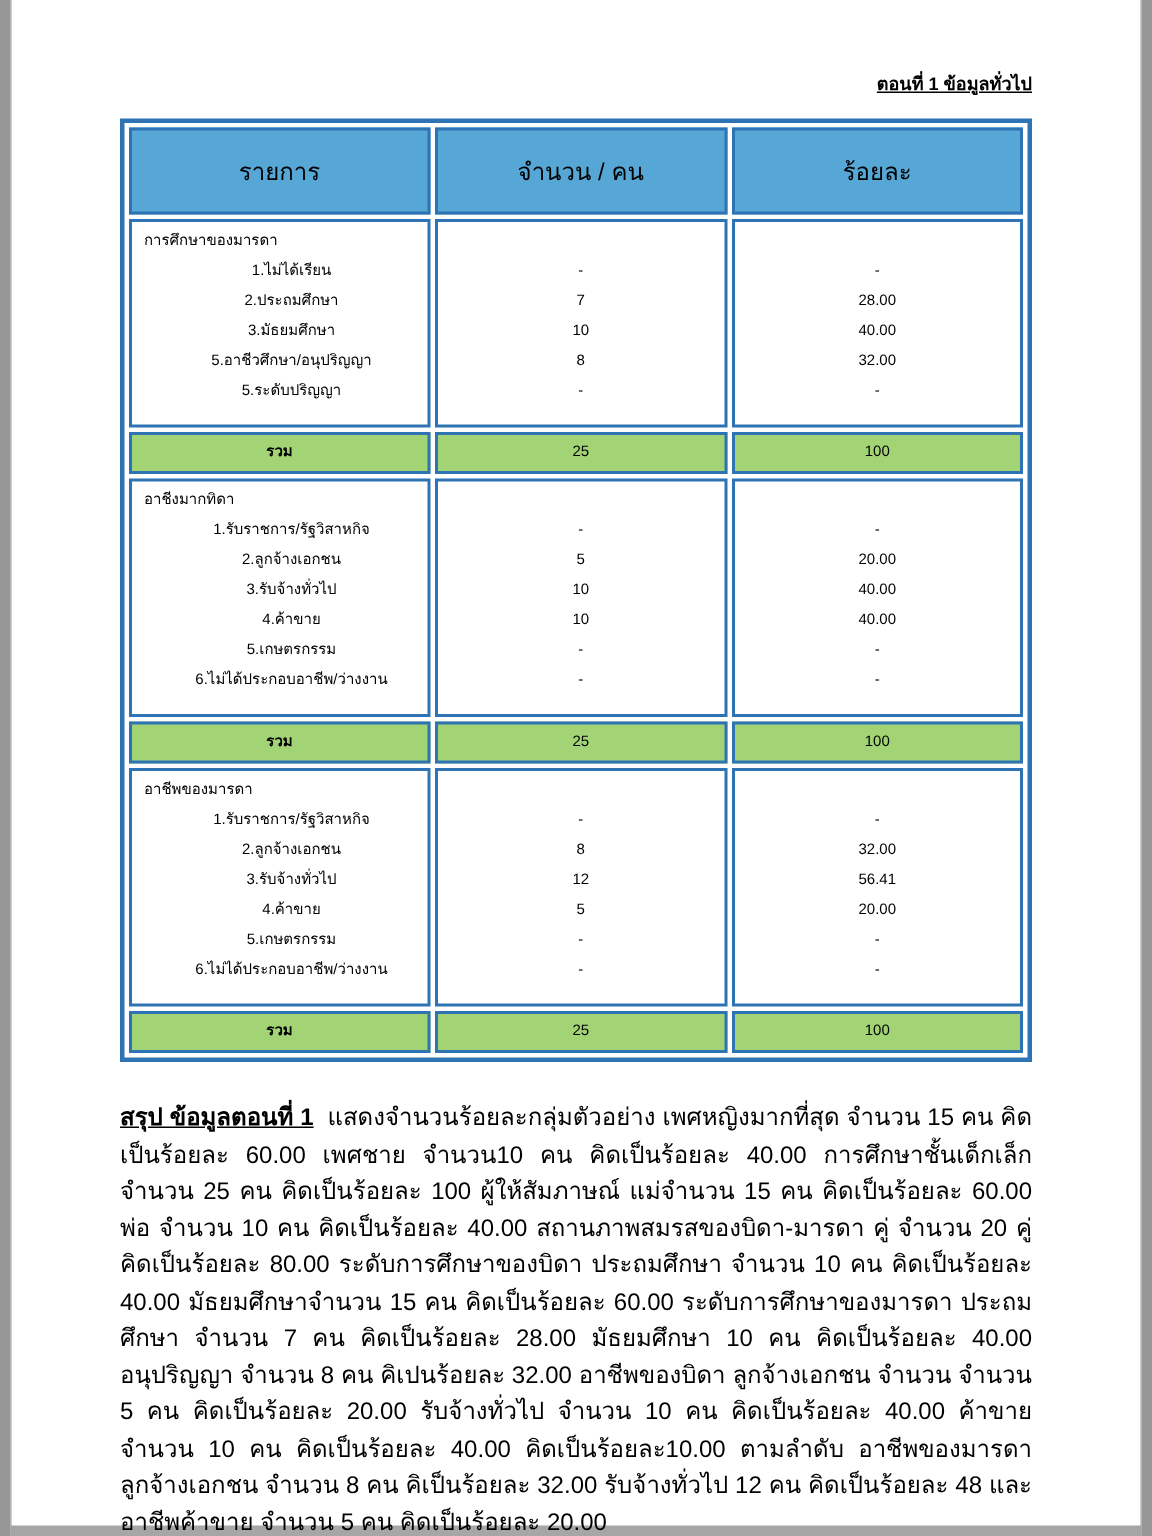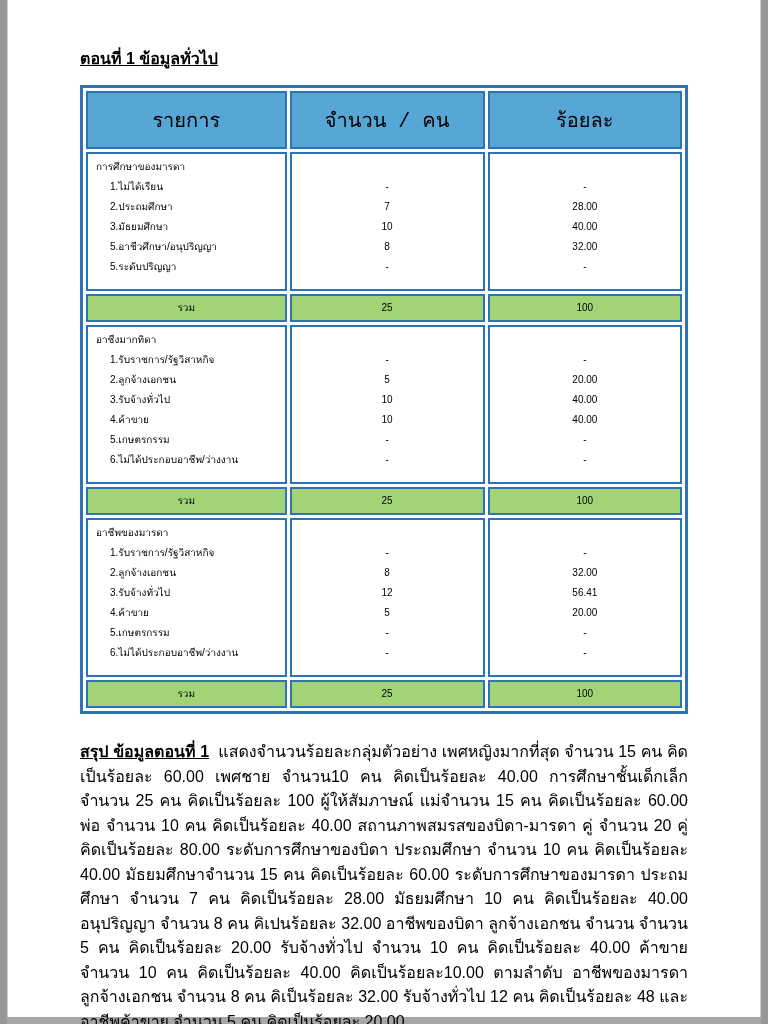--- a/index.html
+++ b/index.html
@@ -18,61 +18,61 @@
     overflow:hidden;
   }
   .rail{position:absolute;background:var(--rail);}
   .rail-left{left:0;top:0;bottom:0;width:7px;border-right:1px solid #cfcfcf;}
   .rail-right{right:0;top:0;bottom:0;width:7px;border-left:1px solid #cfcfcf;}
   .rail-bottom{left:7px;right:7px;bottom:0;height:7px;background:#a6a6a6;}
   .page-content{
     position:absolute;left:80px;top:46px;width:608px;
   }
   .doc-title{
-    font-size:16px;font-weight:bold;text-decoration:underline;
+    font-size:12px;font-weight:bold;text-decoration:underline;
     margin:0 0 14px 0;
+    text-align:right;
   }
   table.data-table{
     width:608px;
     border-collapse:separate;
     border-spacing:3px;
     border:3px solid var(--border);
     background:#fff;
   }
   table.data-table th{
     background:var(--header-bg);
     border:2px solid var(--border);
     font-weight:normal;
-    font-size:20px;
+    font-size:16px;
     height:50px;
     text-align:center;
     vertical-align:middle;
     padding:2px 4px;
-    font-family:Liberation Mono, monospace;
   }
   table.data-table td{
     border:2px solid var(--border);
     font-size:10px;
     line-height:20px;
     vertical-align:top;
     padding:3px 6px 12px 6px;
   }
   td.label-cell .section-heading{padding-left:2px;}
-  td.label-cell .section-item{padding-left:16px;}
+  td.label-cell .section-item{padding-left:16px;text-align:center;}
   td.num-cell{text-align:center;}
   .spacer-line{height:20px;}
   tr.total-row td{
     background:var(--total-bg);
     text-align:center;
     vertical-align:middle;
     height:20px;
     padding:2px 4px;
     line-height:18px;
   }
-  tr.total-row td.total-label{font-weight:normal;margin-top:16px;}
+  tr.total-row td.total-label{font-weight:bold;margin-top:16px;}
   .summary{
     margin-top:26px;
     width:608px;
     font-size:16px;
     line-height:24.5px;
     text-align:justify;
   }
   .summary .summary-heading{
     font-weight:bold;
     text-decoration:underline;

